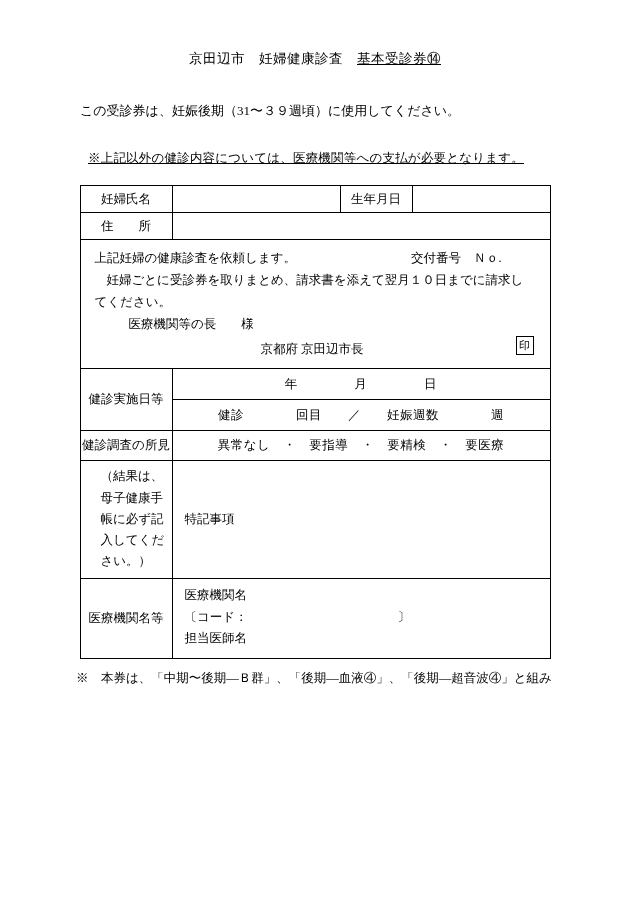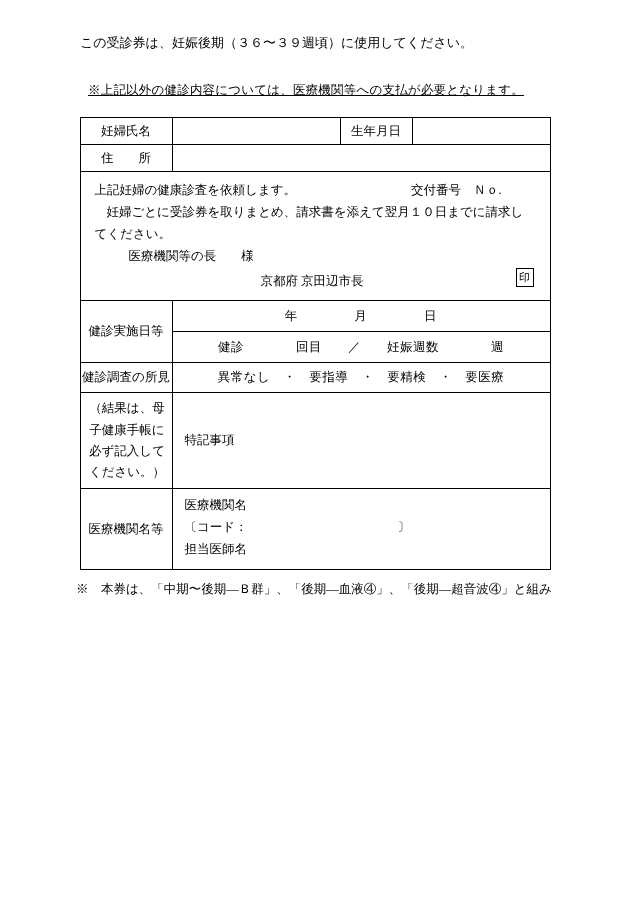--- a/index.html
+++ b/index.html
@@ -125,24 +125,23 @@
     text-align: center;
     padding: 5px 0;
     letter-spacing: 0.5px;
   }
   .findings-row {
     text-align: center;
     padding: 6px 16px;
     letter-spacing: 0.5px;
   }
   .note-left {
-    padding: 5px 6px 5px 8px;
+    padding: 5px 6px 5px 20px;
     line-height: 1.7;
     font-size: 12.5px;
-    text-align: center;
   }
   .tokki {
     padding: 16px 8px 16px 12px;
   }
   .inst {
     padding: 6px 8px 8px 12px;
     line-height: 1.75;
   }
   .footer {
     margin: 8px auto 0 auto;
@@ -150,23 +149,26 @@
     font-size: 12.5px;
     line-height: 1.8;
   }
   .footer .f1 { text-indent: 0; }
 </style>
 </head>
 <body>
 
 <div class="page">
 
+  <div class="title">
+    <span class="t-main">京田辺市　妊婦健康診査　</span><span class="t-under">基本受診券⑭</span>
+  </div>
 
   <div class="intro">
-    <div>この受診券は、妊娠後期（３６〜３９週頃）に使用してください。</div>
+    <div>この受診券は、妊娠後期（31〜３９週頃）に使用してください。</div>
   </div>
 
   <div class="box-area">
     <div class="note-line">※上記以外の健診内容については、医療機関等への支払が必要となります。</div>
   </div>
 
   <table class="form">
     <colgroup>
       <col style="width:92px">
       <col style="width:168px">

